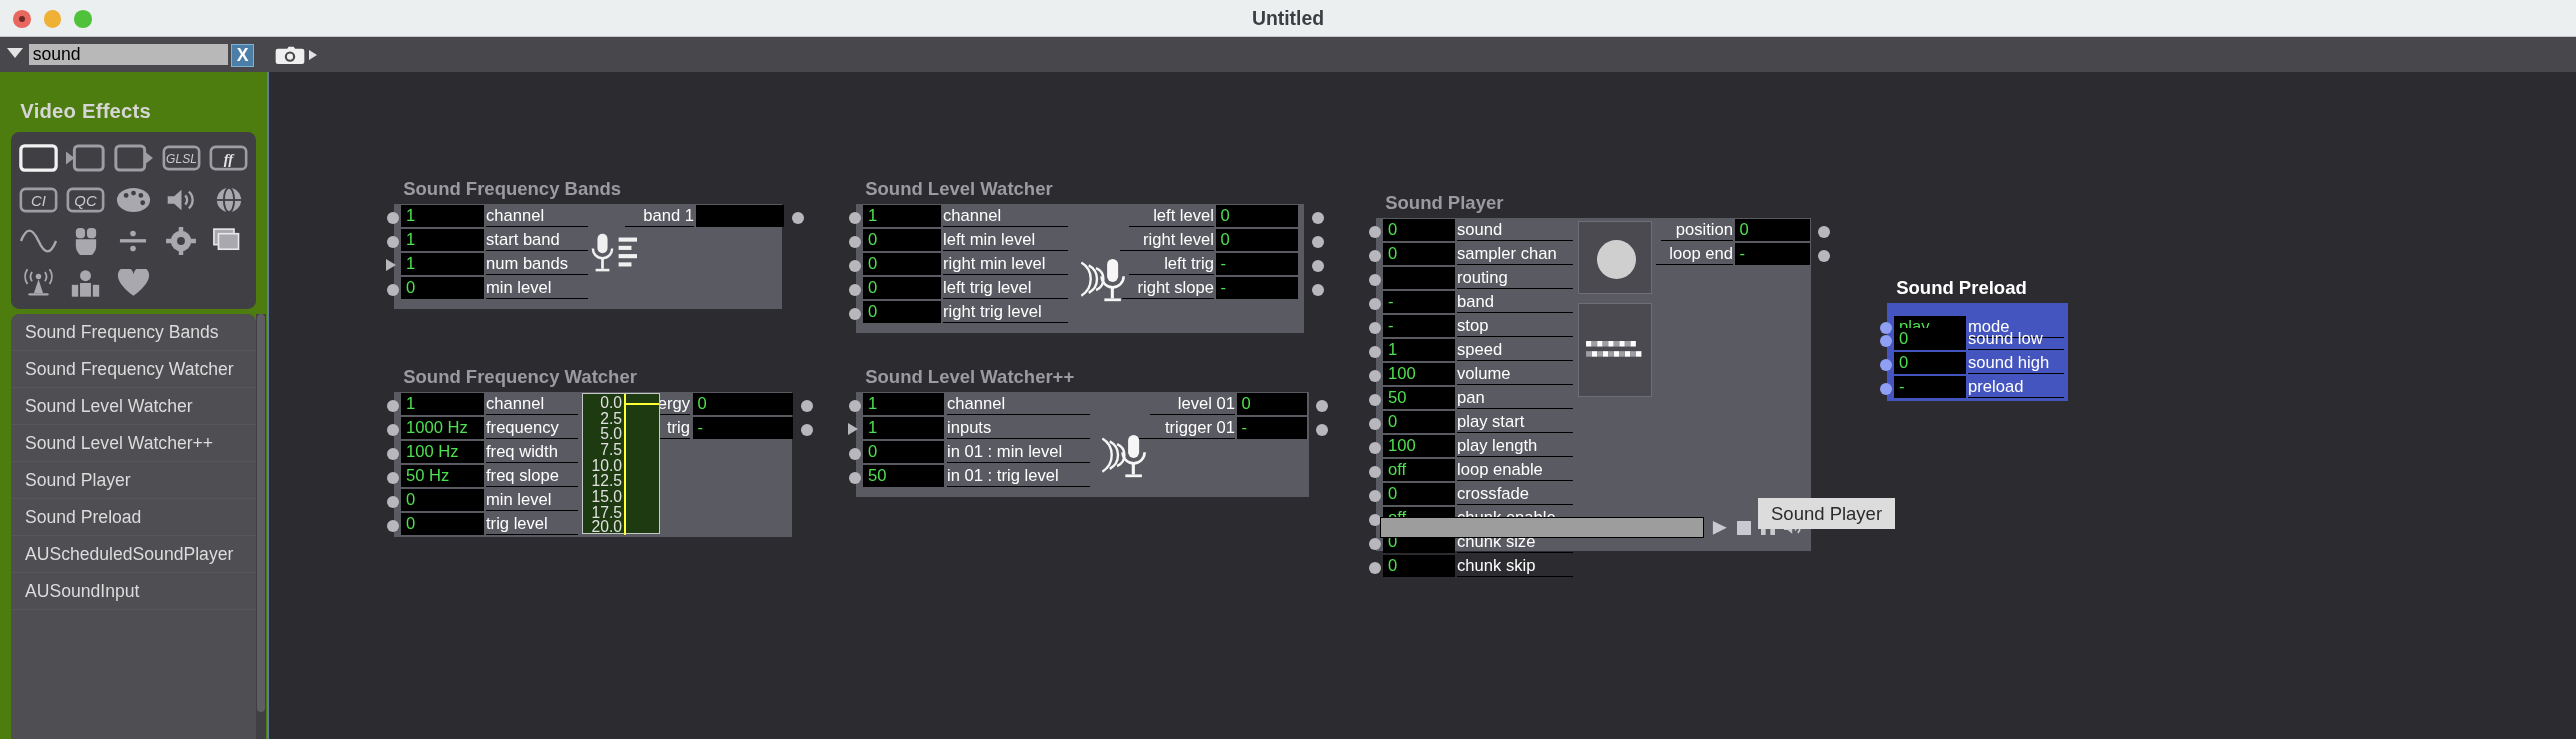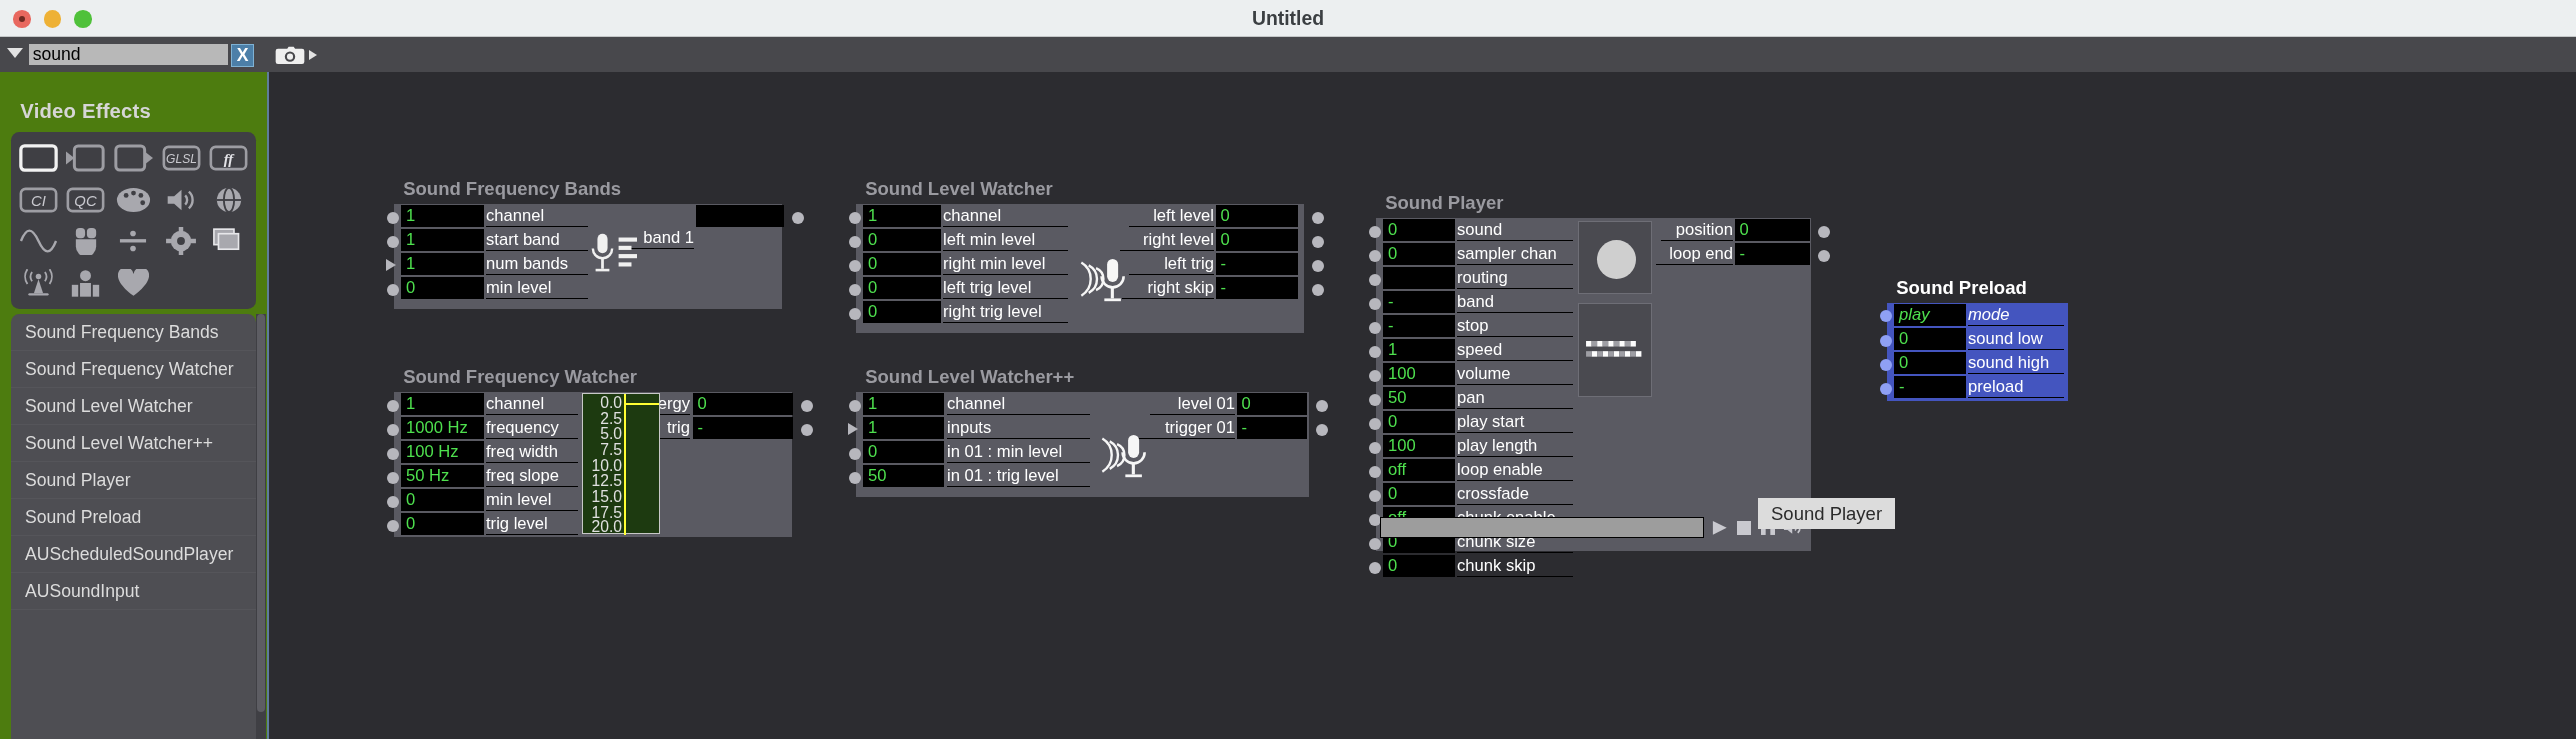--- a/index.html
+++ b/index.html
@@ -345,21 +345,21 @@
 <div id="canvas">
 
   <div class="node" style="left:125px; top:106px; width:388px;">
     <div class="node-title">Sound Frequency Bands</div>
     <div class="node-body" style="width:388px;height:105px;">
 
       <div class="prow" style="top:1.8px;">
         <span class="plug" style="left:-7.4px;"></span>
         <span class="pval" style="left:7.4px;width:83px;">1</span>
         <span class="plabel" style="left:92px;width:102px;">channel</span>
-        <span class="plabel rt" style="left:231px;width:69px;margin-top:22px;">band 1</span>
+        <span class="plabel rt" style="left:231px;width:69px;">band 1</span>
         <span class="pval" style="left:302px;width:88px;"></span>
         <span class="plug" style="left:398px;"></span>
       </div>
       <div class="prow" style="top:1.8px;">
         <span class="plug" style="left:-7.4px;"></span>
         <span class="pval" style="left:7.4px;width:83px;">1</span>
         <span class="plabel" style="left:92px;width:102px;">start band</span>
       </div>
       <div class="prow" style="top:1.8px;">
         <span class="plug tri" style="left:-8.3px;"></span>
@@ -468,21 +468,21 @@
         <span class="pval" style="left:7.4px;width:78px;">0</span>
         <span class="plabel" style="left:87px;width:125px;">right min level</span>
         <span class="plabel rt" style="left:273px;width:85px;">left trig</span>
         <span class="pval" style="left:360px;width:82px;">-</span>
         <span class="plug" style="left:456px;"></span>
       </div>
       <div class="prow" style="top:1.8px;">
         <span class="plug" style="left:-7.4px;"></span>
         <span class="pval" style="left:7.4px;width:78px;">0</span>
         <span class="plabel" style="left:87px;width:125px;">left trig level</span>
-        <span class="plabel rt" style="left:266px;width:92px;">right skip</span>
+        <span class="plabel rt" style="left:266px;width:92px;">right slope</span>
         <span class="pval" style="left:360px;width:82px;">-</span>
         <span class="plug" style="left:456px;"></span>
       </div>
       <div class="prow" style="top:1.8px;">
         <span class="plug" style="left:-7.4px;"></span>
         <span class="pval" style="left:7.4px;width:78px;">0</span>
         <span class="plabel" style="left:87px;width:125px;">right trig level</span>
       </div>
       <span class="micwrap" style="left:218px;top:51px;">
         <svg width="57" height="51" viewBox="0 0 62 55">
@@ -691,21 +691,21 @@
             <path d="M16 3 A8.5 8.5 0 0 1 16 15" stroke="#c9c9cf" stroke-width="1.8" fill="none"></path>
           </svg>
         </span>
       </div>
     </div>
   </div>
 
   <div class="node" style="left:1618px; top:205px; width:181px;">
     <div class="node-title sel">Sound Preload</div>
     <div class="node-body sel" style="width:181px;height:98px;">
-      <div class="prow" style="top:1px;font-style:italic;">
+      <div class="prow" style="top:13px;">
         <span class="plug blue" style="left:-7.4px;"></span>
         <span class="pval" style="left:7.4px;width:72px;">play</span>
         <span class="plabel" style="left:81px;width:96px;">mode</span>
       </div>
       <div class="prow" style="top:1.8px;">
         <span class="plug blue" style="left:-7.4px;"></span>
         <span class="pval" style="left:7.4px;width:72px;">0</span>
         <span class="plabel" style="left:81px;width:96px;">sound low</span>
       </div>
       <div class="prow" style="top:1.8px;">

